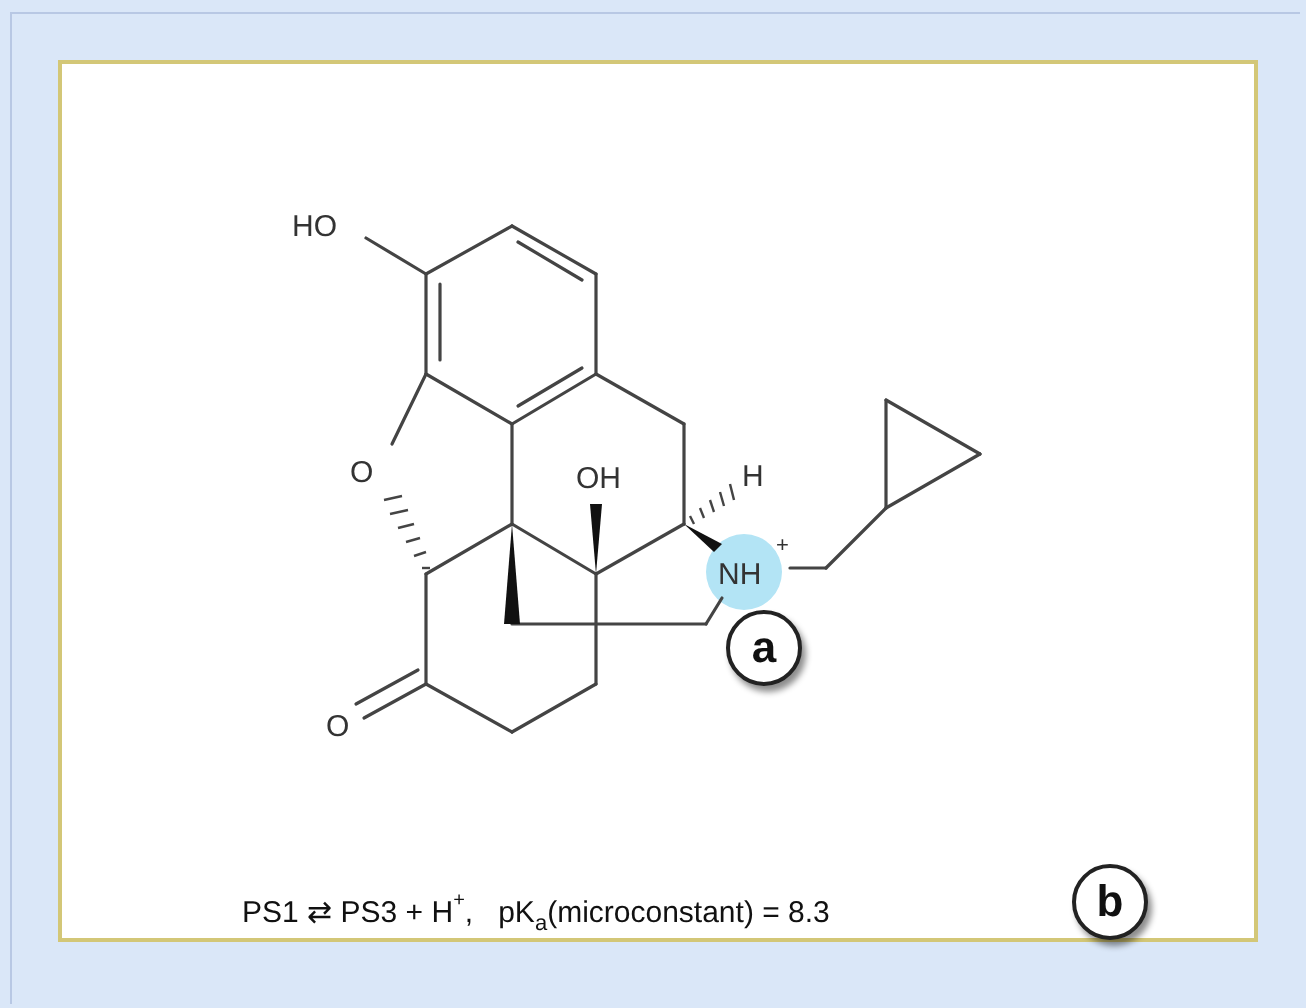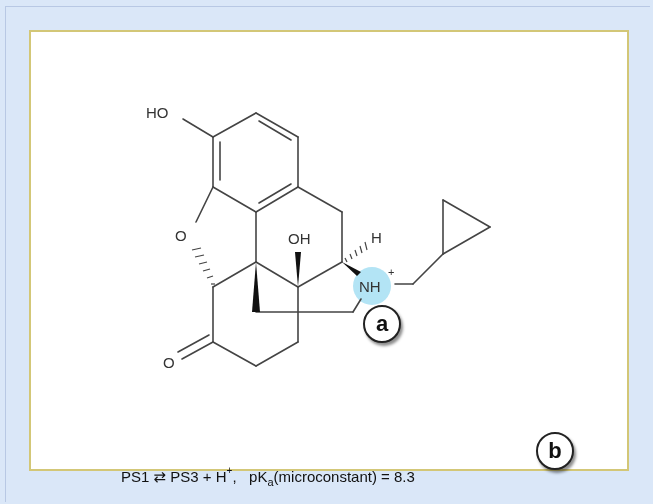--- a/index.html
+++ b/index.html
@@ -20,21 +20,21 @@
     border: 2px solid #d3c777;
     box-sizing: border-box;
   }
   svg.mol { position: absolute; left: 0; top: 0; }
   .atom-label {
     font-family: "Liberation Sans", sans-serif;
     font-size: 15px; fill: #333333;
   }
   .equation {
     position: absolute; left: 121px; top: 447px;
-    font-size: 15px; color: #111111; white-space: nowrap; margin-top: 20px;
+    font-size: 15px; color: #111111; white-space: nowrap;
   }
   .equation sup { font-size: 10px; position: relative; top: -2px; }
   .equation sub { font-size: 11px; }
   .callout {
     position: absolute; width: 38px; height: 38px; border-radius: 50%;
     background: #ffffff; border: 2px solid #222;
     box-shadow: 2px 3px 3px rgba(0,0,0,0.45);
     font-weight: bold; font-size: 22px; color: #111;
     display: flex; align-items: center; justify-content: center;
     box-sizing: border-box;

